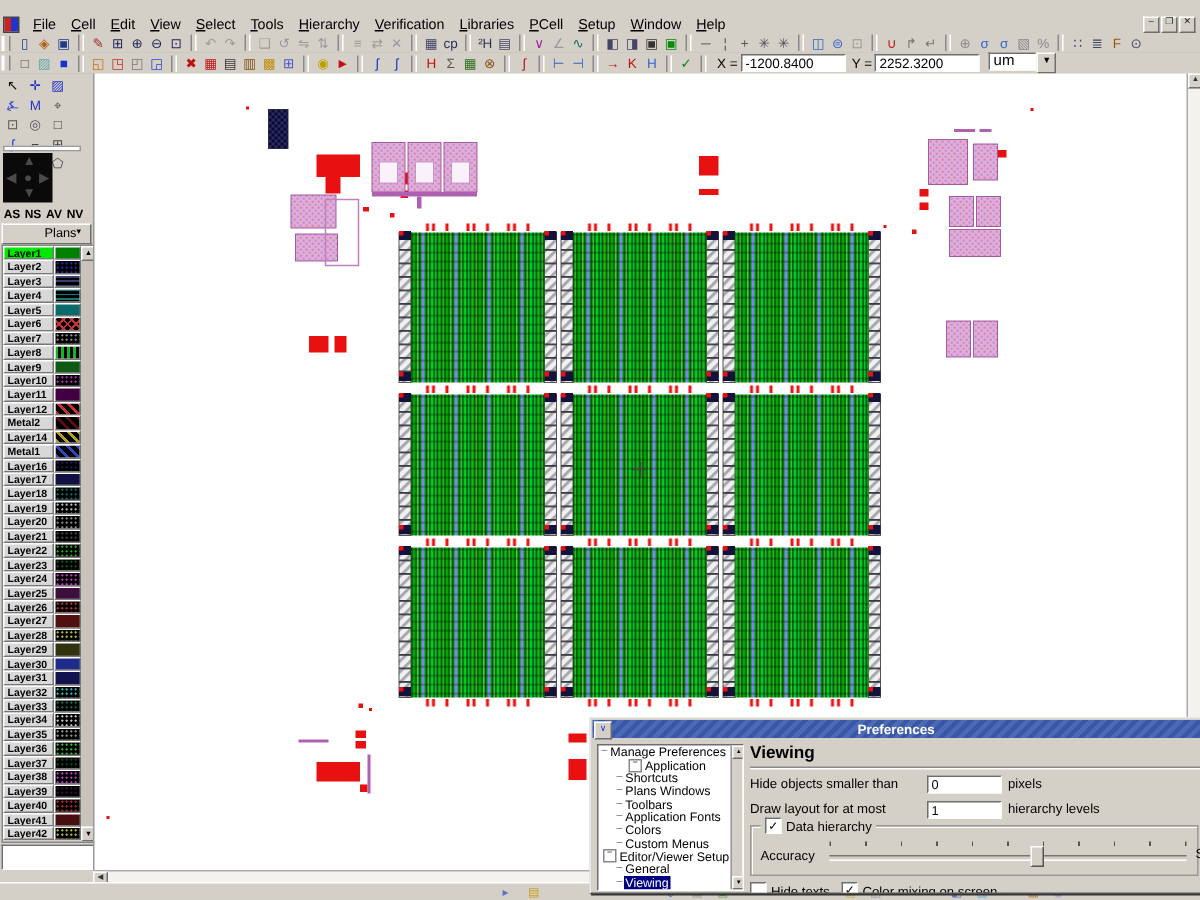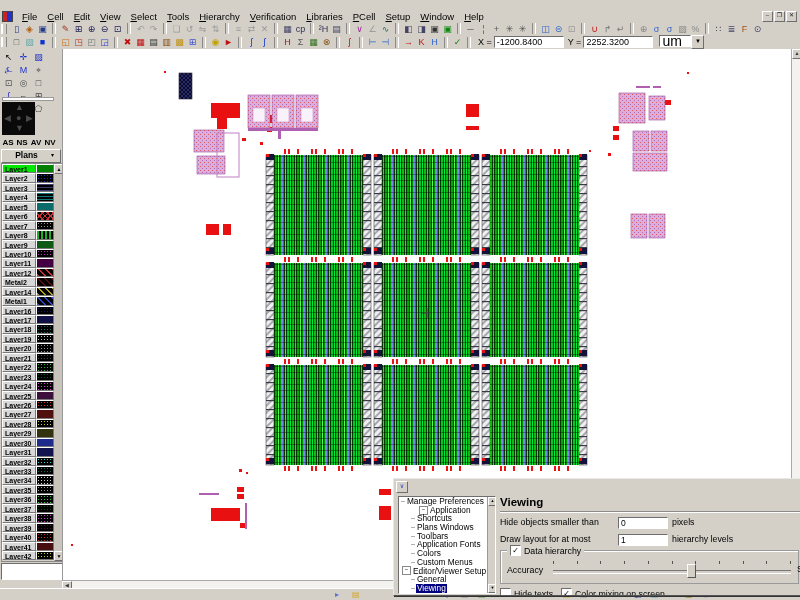--- a/index.html
+++ b/index.html
@@ -20,33 +20,33 @@
   
   .tbar{left:0;width:800px;background:#d4d0c8;display:flex;align-items:center;border-bottom:1px solid #b8b4ac;}
   #tb1{top:22px;height:13px;}
   #tb2{top:35px;height:14px;}
   .handle{width:3px;height:10px;border-left:2px double #fff;border-right:1px solid #888;margin:0 3px 0 1px;}
   .tbsep{width:2px;height:11px;border-left:1px solid #8a8a8a;border-right:1px solid #fff;margin:0 3px;}
   .tbbtn{width:13px;height:12px;font-size:9px;line-height:12px;text-align:center;overflow:hidden;}
   .coordlbl{font-size:9px;margin:0 2px 0 4px;white-space:nowrap;}
   .coordin{width:64px;height:10px;font-size:9px;font-family:"Liberation Sans",sans-serif;border:1px solid;border-color:#6e6e6e #fff #fff #6e6e6e;padding:0 2px;}
   .unitbox{display:flex;margin-left:6px;}
-  .unitval{width:26px;height:10px;background:#fff;border:1px solid;border-color:#6e6e6e #fff #fff #6e6e6e;font-size:14px;padding:0 2px;line-height:10px;}
+  .unitval{width:26px;height:10px;background:#fff;border:1px solid;border-color:#6e6e6e #fff #fff #6e6e6e;font-size:10px;padding:0 2px;line-height:10px;}
   .unitbtn{width:11px;height:12px;background:#d4d0c8;border:1px solid;border-color:#fff #6e6e6e #6e6e6e #fff;font-size:6px;line-height:10px;text-align:center;}
   
   #leftpanel{left:0;top:49px;width:62px;height:539px;background:#d4d0c8;border-right:1px solid #888;}
   #palette{left:1px;top:2px;width:56px;display:flex;flex-wrap:wrap;}
   .ptool{width:13px;height:11px;font-size:9px;line-height:11px;text-align:center;border:1px solid transparent;}
   #pal-div{left:2px;top:48px;width:50px;height:2px;background:#fff;border:1px solid #9a9a9a;}
   #navpad{left:2px;top:53px;width:33px;height:33px;background:#0a0a0a;}
   #navpad span{position:absolute;color:#4a4a4a;font-size:9px;line-height:9px;}
   #viewbtns{left:1px;top:88px;width:60px;display:flex;}
   .vbtn{width:14px;text-align:center;font-size:8px;font-weight:bold;line-height:11px;}
   #plansbox{left:1px;top:100px;width:58px;height:12px;display:flex;background:#d4d0c8;border:1px solid;border-color:#fff #6e6e6e #6e6e6e #fff;}
-  #plansbox .plbl{flex:1;text-align:center;font-size:8.5px;line-height:10px;font-weight:bold;}
+  #plansbox .plbl{flex:1;text-align:right;font-size:8.5px;line-height:10px;}
   #plansbox .parrow{width:9px;font-size:6px;line-height:10px;}
   #layerlist{left:1px;top:114px;width:60px;height:397px;background:#d4d0c8;border:1px solid #888;overflow:hidden;}
   .lrow{display:flex;height:9.45px;overflow:hidden;}
   .lname{width:33px;font-size:7px;font-weight:bold;line-height:9px;padding-left:2px;background:#d8d8d8;
          border:1px solid;border-color:#fff #777 #777 #fff;white-space:nowrap;overflow:hidden;}
   .lsw{width:17px;border:1px solid;border-color:#fff #777 #777 #fff;background:#000;}
   .lscroll{position:absolute;right:0;top:0;width:8px;height:100%;background:#c8c4bc;}
   .lscroll .sarr{position:absolute;left:0;width:8px;height:8px;font-size:5px;line-height:8px;text-align:center;background:#d4d0c8;border:1px solid;border-color:#fff #6e6e6e #6e6e6e #fff;}
   #lempty{left:1px;top:514px;width:57px;height:13px;background:#fff;border:1px solid;border-color:#6e6e6e #fff #fff #6e6e6e;font-size:8px;}
   
@@ -714,20 +714,21 @@
         <span class="stico" style="position: absolute; left: 634px; color: rgb(85, 102, 187);">◧</span>
         <span class="stico" style="position: absolute; left: 651px; color: rgb(85, 170, 204);">▥</span>
         <span class="stico" style="position: absolute; left: 668px; color: rgb(204, 34, 34);">●</span>
         <span class="stico" style="position: absolute; left: 685px; color: rgb(170, 136, 51);">▩</span>
         <span class="stico" style="position: absolute; left: 702px; color: rgb(119, 136, 204);">◉</span>
       </span>
 
   </div>
 
   <div id="prefs" class="abs">
+    <div id="preftitle">Preferences</div>
     <div id="prefmenu">∨</div>
     <div id="preftree">
       <div id="treeitems">
           <div class="titem" style="padding-left: 2px;">
             <span class="tdash">–</span>
             <span class="tlabel">Manage Preferences</span>
           </div>
           <div class="titem" style="padding-left: 19px;">
             <span class="texp">−</span>
             <span class="tlabel">Application</span>

